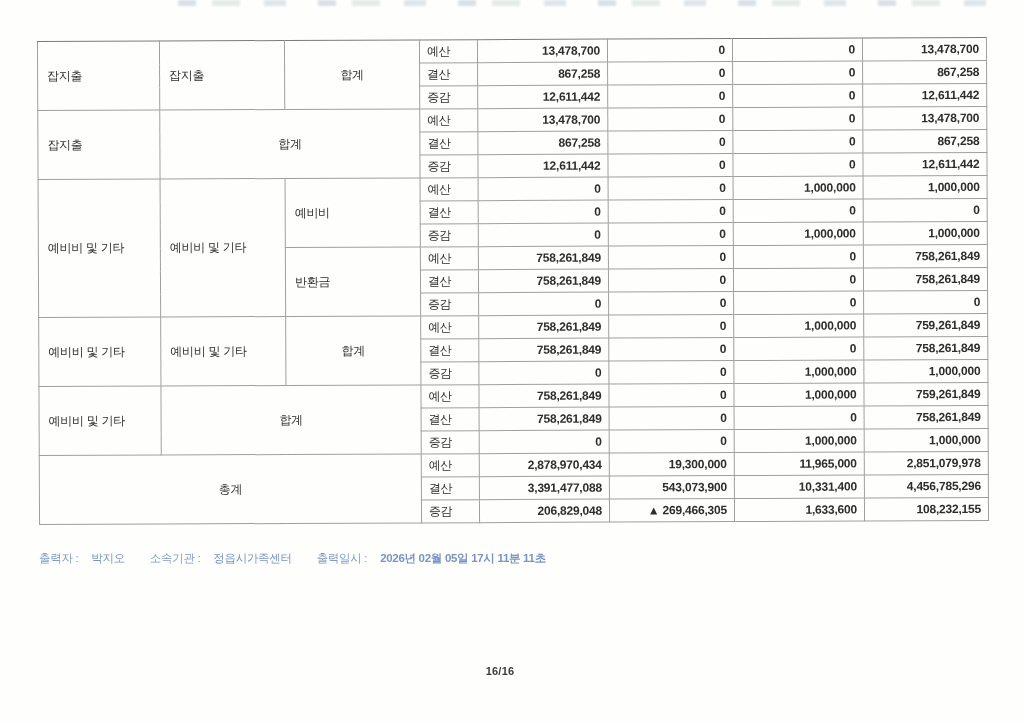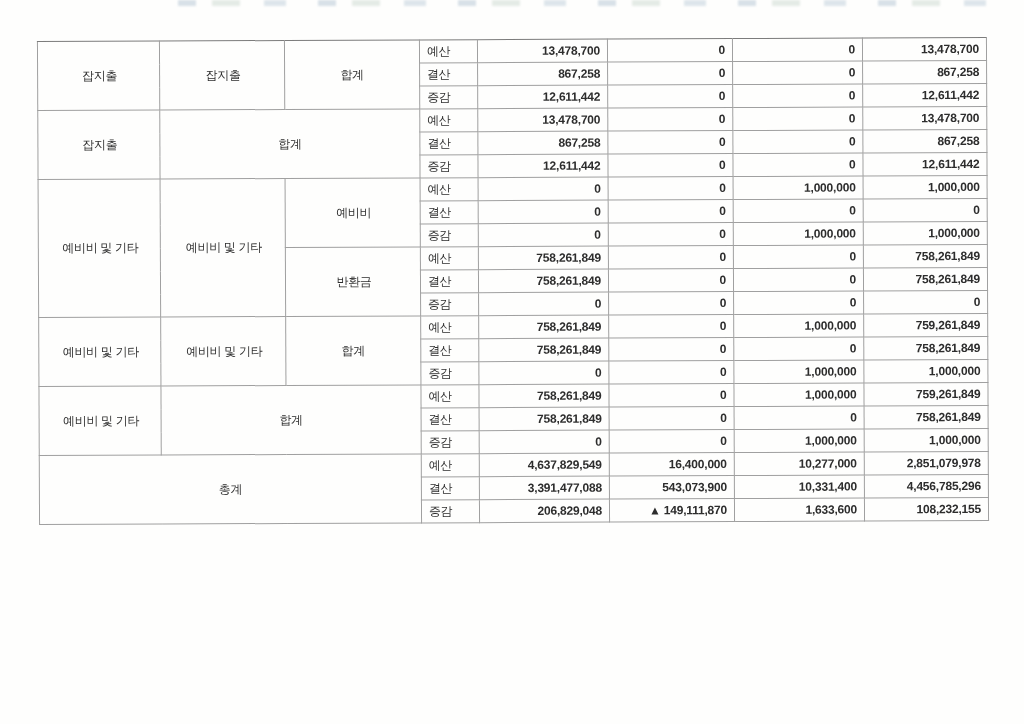--- a/index.html
+++ b/index.html
@@ -26,21 +26,21 @@
   }
   table.report td {
     border:1px solid #a0a0a0;
     height:23px; padding:0 7px;
     font-size:12px; color:#2d2d2d;
     white-space:nowrap; overflow:hidden;
   }
   tr.gstart td { border-top:1.4px solid #7c7c7c; }
   td.cat { font-size:12.5px; color:#333; letter-spacing:-0.3px; }
   td.cat.c { text-align:center; }
-  td.cat.l { text-align:center; padding-left:9px; }
+  td.cat.l { text-align:left; padding-left:9px; }
   td.rowlabel { text-align:left; letter-spacing:-0.5px; }
   td.num {
     text-align:right; font-weight:600; letter-spacing:-0.2px;
     font-size:11.8px; color:#2a2a2a; padding-right:8px;
   }
   .footer {
     position:absolute; left:39px; top:551px; width:900px;
     font-size:11.5px; color:#819ac4; letter-spacing:-0.3px;
     white-space:nowrap;
   }
@@ -208,37 +208,46 @@
         <tr>
           <td class="rowlabel">증감</td>
           <td class="num">0</td>
           <td class="num">0</td>
           <td class="num">1,000,000</td>
           <td class="num">1,000,000</td>
         </tr>
         <tr class="gstart">
           <td rowspan="3" colspan="3" class="cat c">총계</td>
           <td class="rowlabel">예산</td>
-          <td class="num">4,637,829,549</td>
-          <td class="num">16,400,000</td>
-          <td class="num">10,277,000</td>
+          <td class="num">2,878,970,434</td>
+          <td class="num">19,300,000</td>
+          <td class="num">11,965,000</td>
           <td class="num">2,851,079,978</td>
         </tr>
         <tr>
           <td class="rowlabel">결산</td>
           <td class="num">3,391,477,088</td>
           <td class="num">543,073,900</td>
           <td class="num">10,331,400</td>
           <td class="num">4,456,785,296</td>
         </tr>
         <tr>
           <td class="rowlabel">증감</td>
           <td class="num">206,829,048</td>
-          <td class="num">▲ 149,111,870</td>
+          <td class="num">▲ 269,466,305</td>
           <td class="num">1,633,600</td>
           <td class="num">108,232,155</td>
         </tr>
       </tbody>
   </table>
 
-
+  <div class="footer">
+    <span class="lab">출력자 :</span>
+    <span class="val">박지오</span>
+    <span class="lab">소속기관 :</span>
+    <span class="val">정읍시가족센터</span>
+    <span class="lab">출력일시 :</span>
+    <span class="val b">2026년 02월 05일 17시 11분 11초</span>
+  </div>
+
+  <div class="pagenum">16/16</div>
 
 </div>
 
 </body></html>

